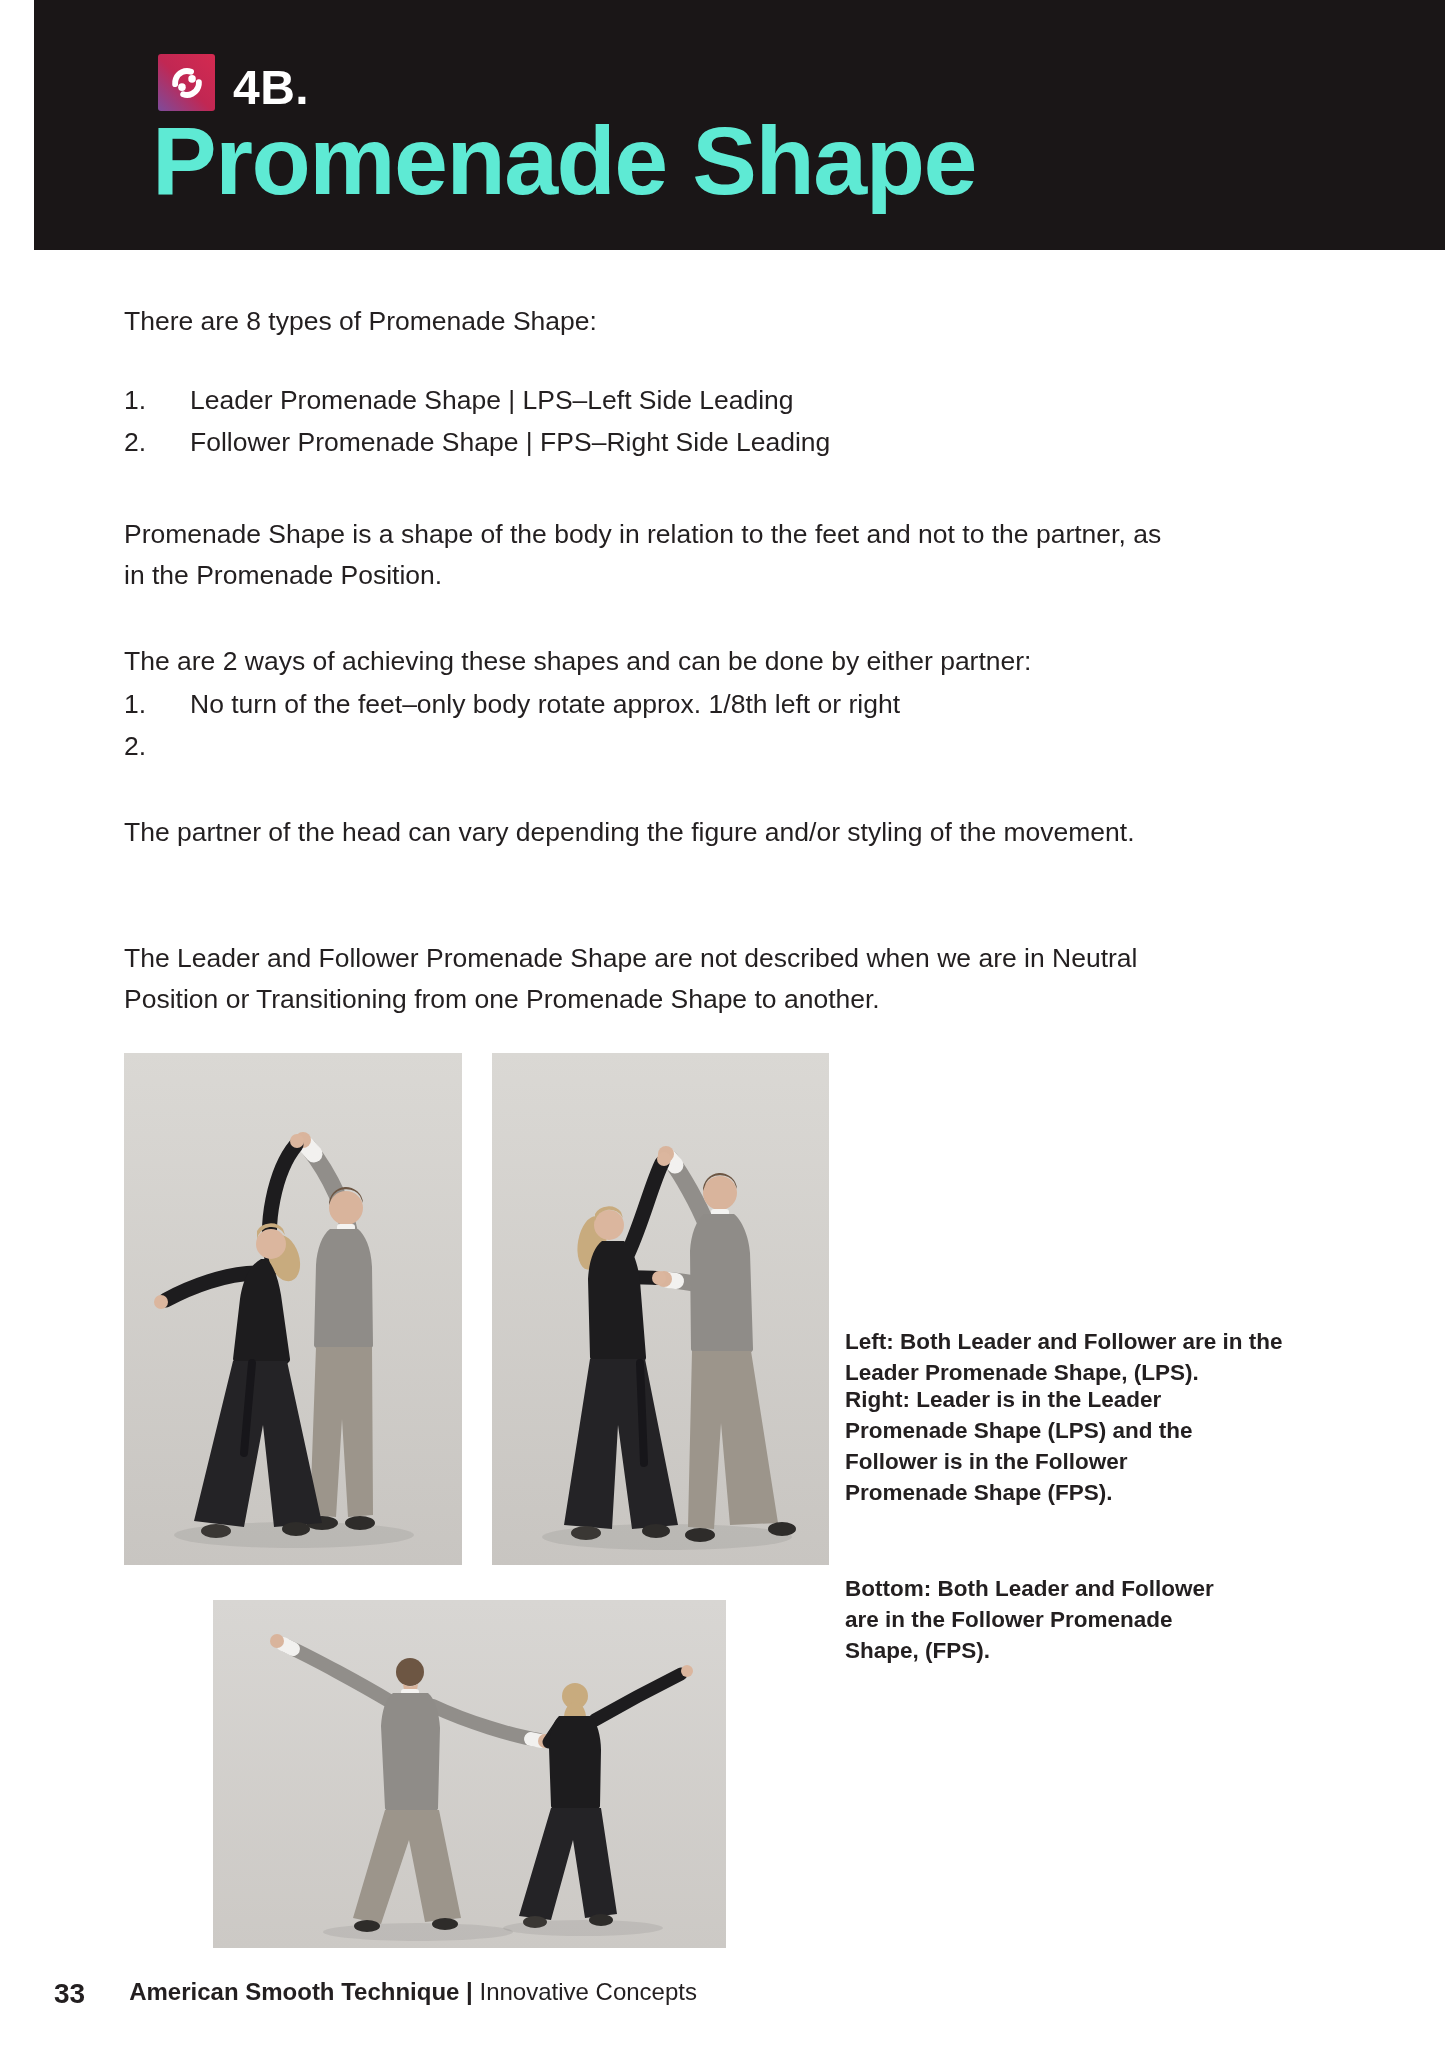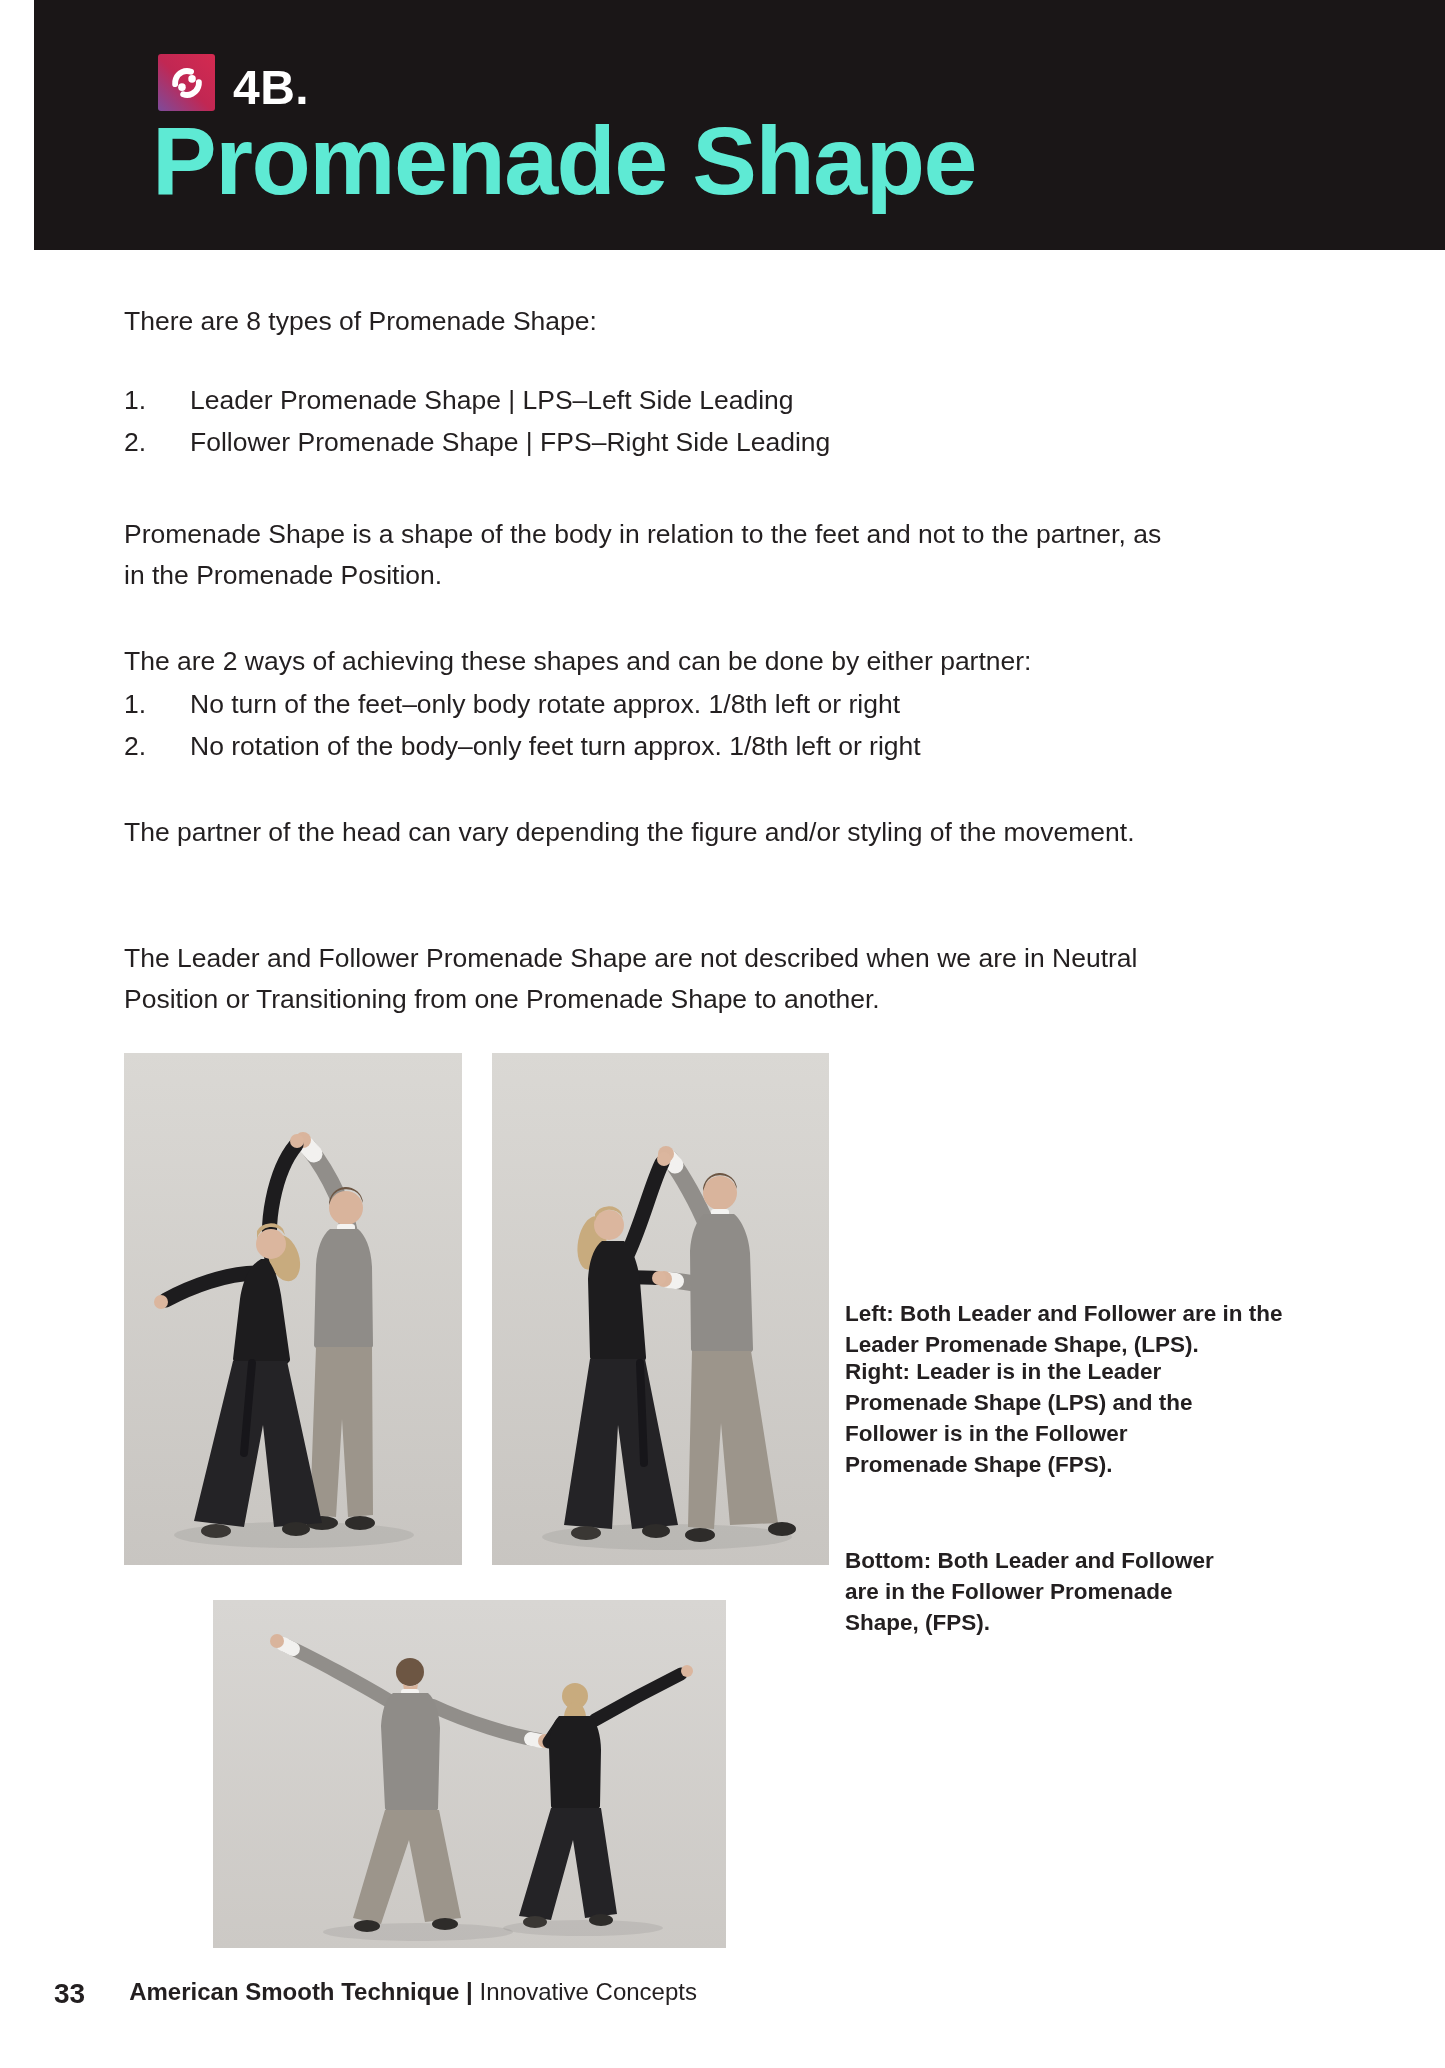--- a/index.html
+++ b/index.html
@@ -26,21 +26,21 @@
   }
   
   .para{position:absolute;left:124px;width:1050px;font-size:26.5px;line-height:41px;}
   .list{position:absolute;left:124px;width:1050px;font-size:26.5px;}
   .list-row{display:flex;line-height:42px;}
   .list-row .num{width:66px;flex:0 0 66px;}
   
   .photo{position:absolute;overflow:hidden;}
   .photo svg{display:block;width:100%;height:100%;}
   
-  .cap{position:absolute;left:845px;font-weight:bold;font-size:22.5px;line-height:31px;color:#231f20;}
+  .cap{position:absolute;left:845px;font-weight:bold;font-size:22.5px;line-height:31px;color:#231f20;margin-top:28px;}
   
   .foot{position:absolute;left:54px;top:1978px;display:flex;align-items:flex-start;gap:44px;}
   .foot .pg{font-size:28px;font-weight:bold;}
   .foot .bk{font-size:24px;}
   .foot .bk b{font-weight:bold;}
 </style>
 </head>
 <body>
 
 <div class="page">
@@ -74,21 +74,20 @@
 
   <div class="para" style="top:641px">The are 2 ways of achieving these shapes and can be done by either partner:</div>
 
   <div class="list" style="top:683px">
     <div class="list-row">
       <span class="num">1.</span>
       <span>No turn of the feet–only body rotate approx. 1/8th left or right</span>
     </div>
     <div class="list-row">
       <span class="num">2.</span>
-      <span>No rotation of the body–only feet turn approx. 1/8th left or right</span>
     </div>
   </div>
 
   <div class="para" style="top:812px">The partner of the head can vary depending the figure and/or styling of the movement.</div>
 
   <div class="para" style="top:938px">The Leader and Follower Promenade Shape are not described when we are in Neutral Position or Transitioning from one Promenade Shape to another.</div>
 
   <div class="photo" style="left:124px;top:1053px;width:338px;height:512px">
     <svg viewBox="0 0 338 512">
       <defs>

